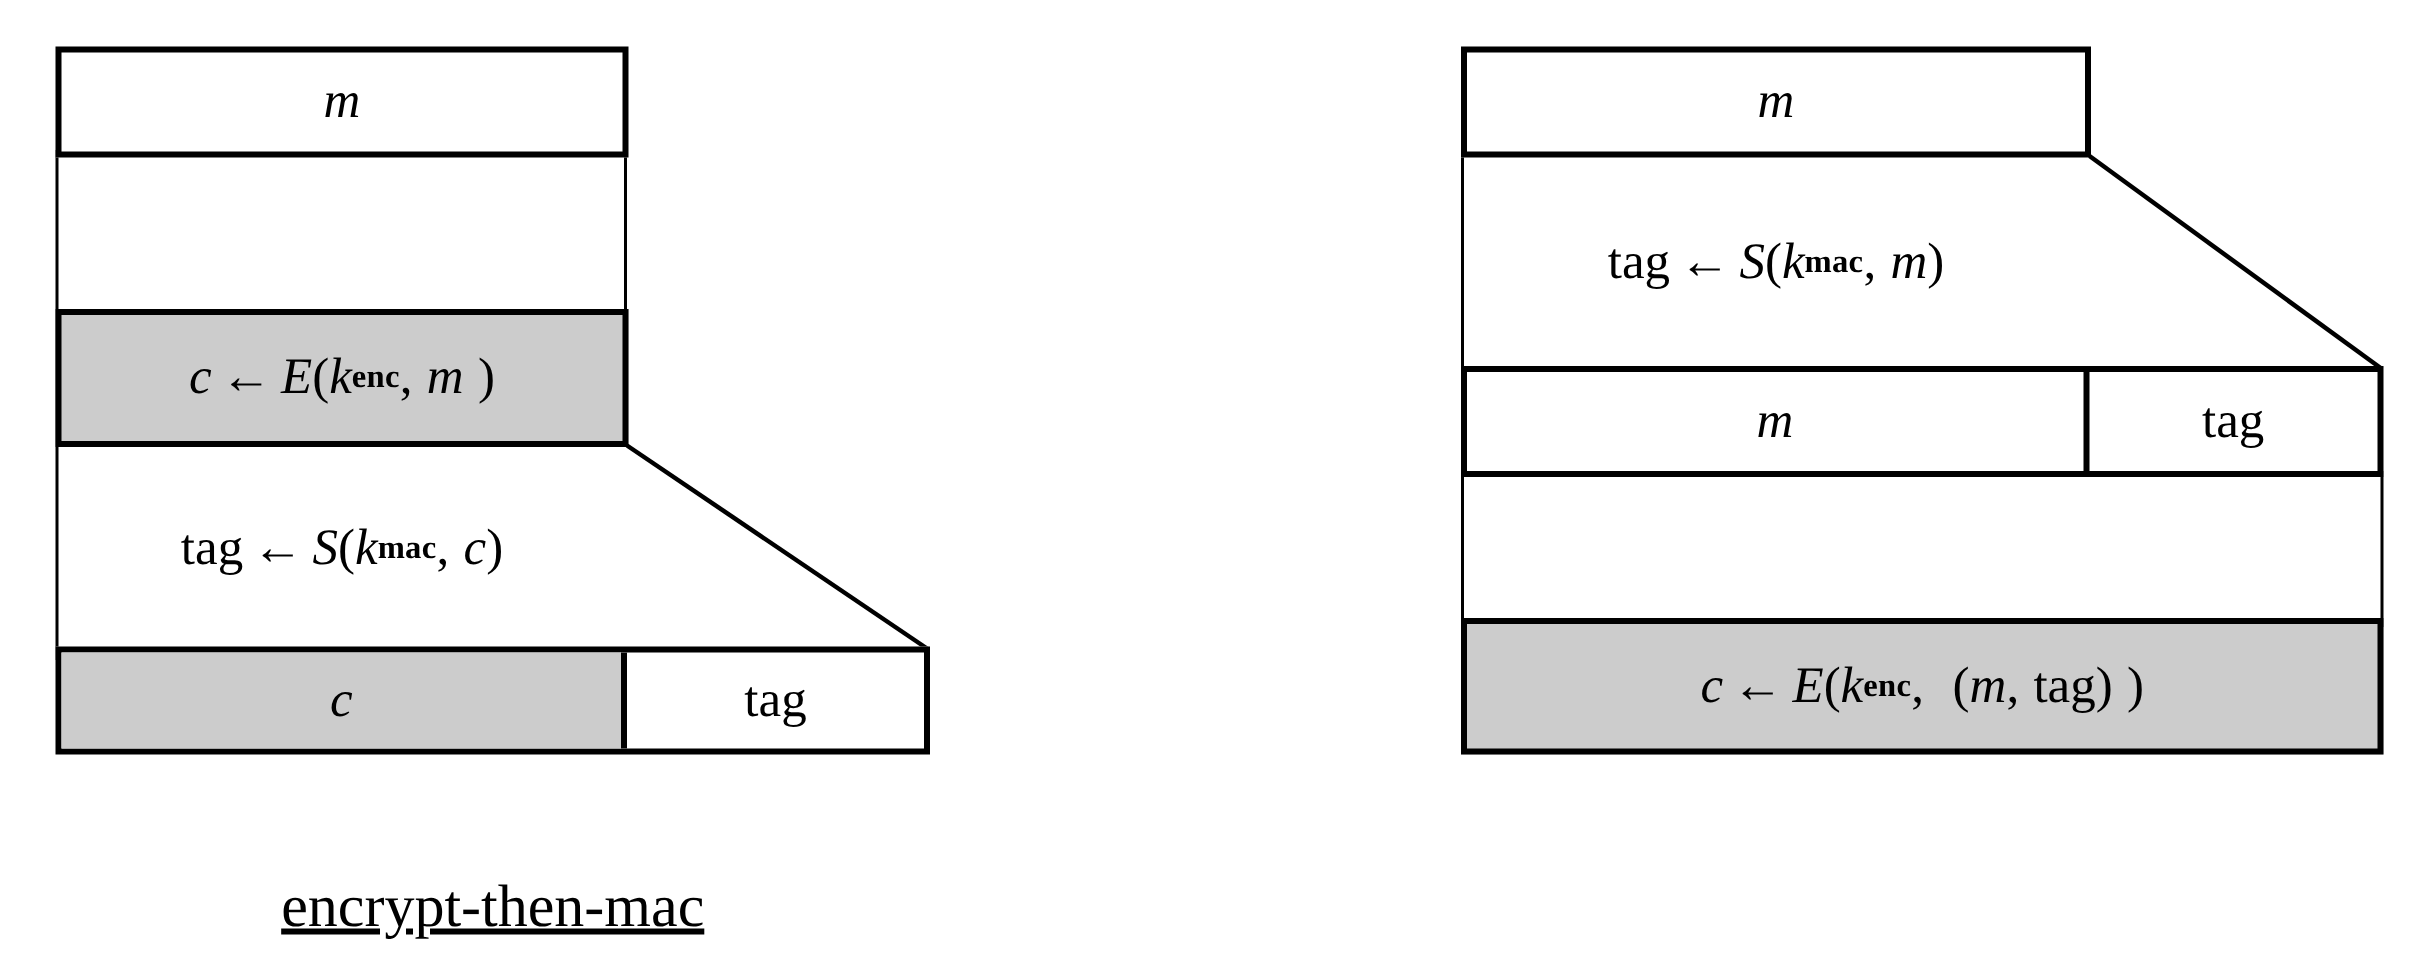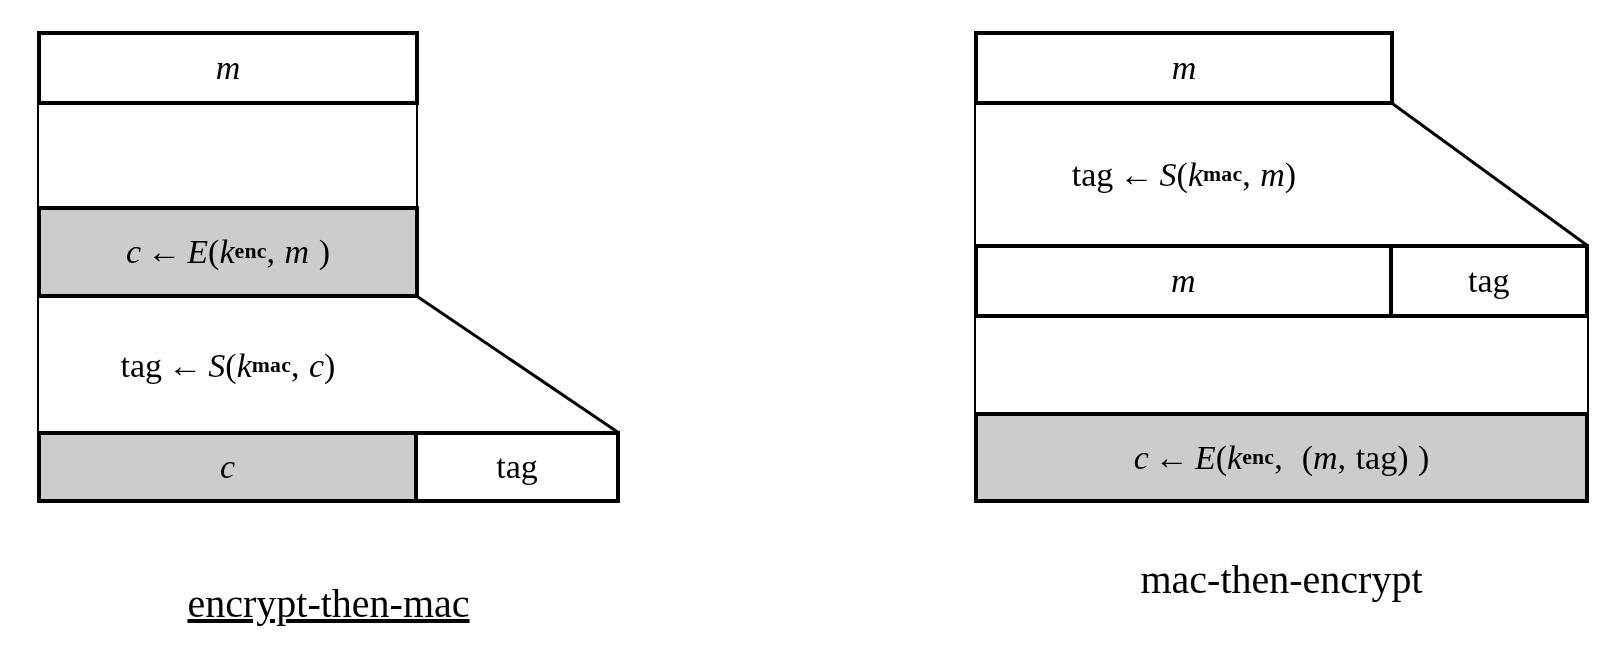--- a/index.html
+++ b/index.html
@@ -212,17 +212,14 @@
     <span class="mr">(</span>
     <span class="mi">m</span>
     <span class="mr">,</span>
     <span class="gap"></span>
     <span class="mr">tag</span>
     <span class="mr">)</span>
     <span class="gap"></span>
     <span class="mr">)</span>
   </div>
 
-  <div class="caption" style="left:974px; top:560px; width:615px;">
-    <span>mac-then-encrypt</span>
-  </div>
 
 </div>
 
 </body></html>

